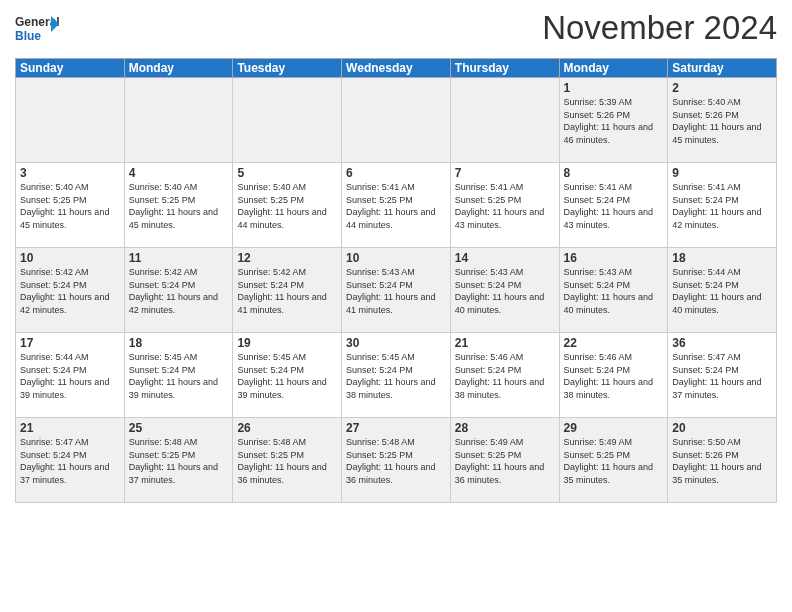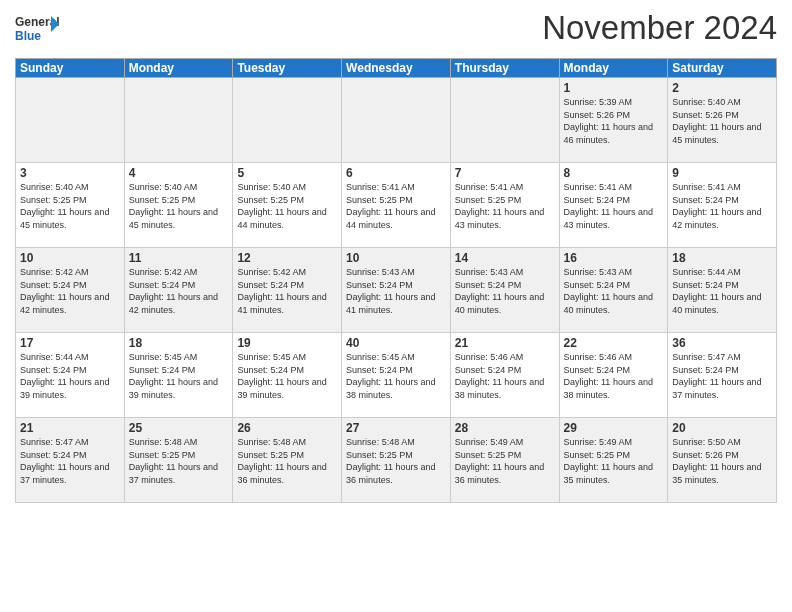--- a/index.html
+++ b/index.html
@@ -230,21 +230,21 @@
 Sunset: 5:24 PM
 Daylight: 11 hours and 39 minutes.</div>
         </td>
         <td>
           <span class="day-num">19</span>
           <div class="day-info" style="white-space: pre-line;">Sunrise: 5:45 AM
 Sunset: 5:24 PM
 Daylight: 11 hours and 39 minutes.</div>
         </td>
         <td>
-          <span class="day-num">40</span>
+          <span class="day-num">30</span>
           <div class="day-info" style="white-space: pre-line;">Sunrise: 5:45 AM
 Sunset: 5:24 PM
 Daylight: 11 hours and 38 minutes.</div>
         </td>
         <td>
           <span class="day-num">21</span>
           <div class="day-info" style="white-space: pre-line;">Sunrise: 5:46 AM
 Sunset: 5:24 PM
 Daylight: 11 hours and 38 minutes.</div>
         </td>

